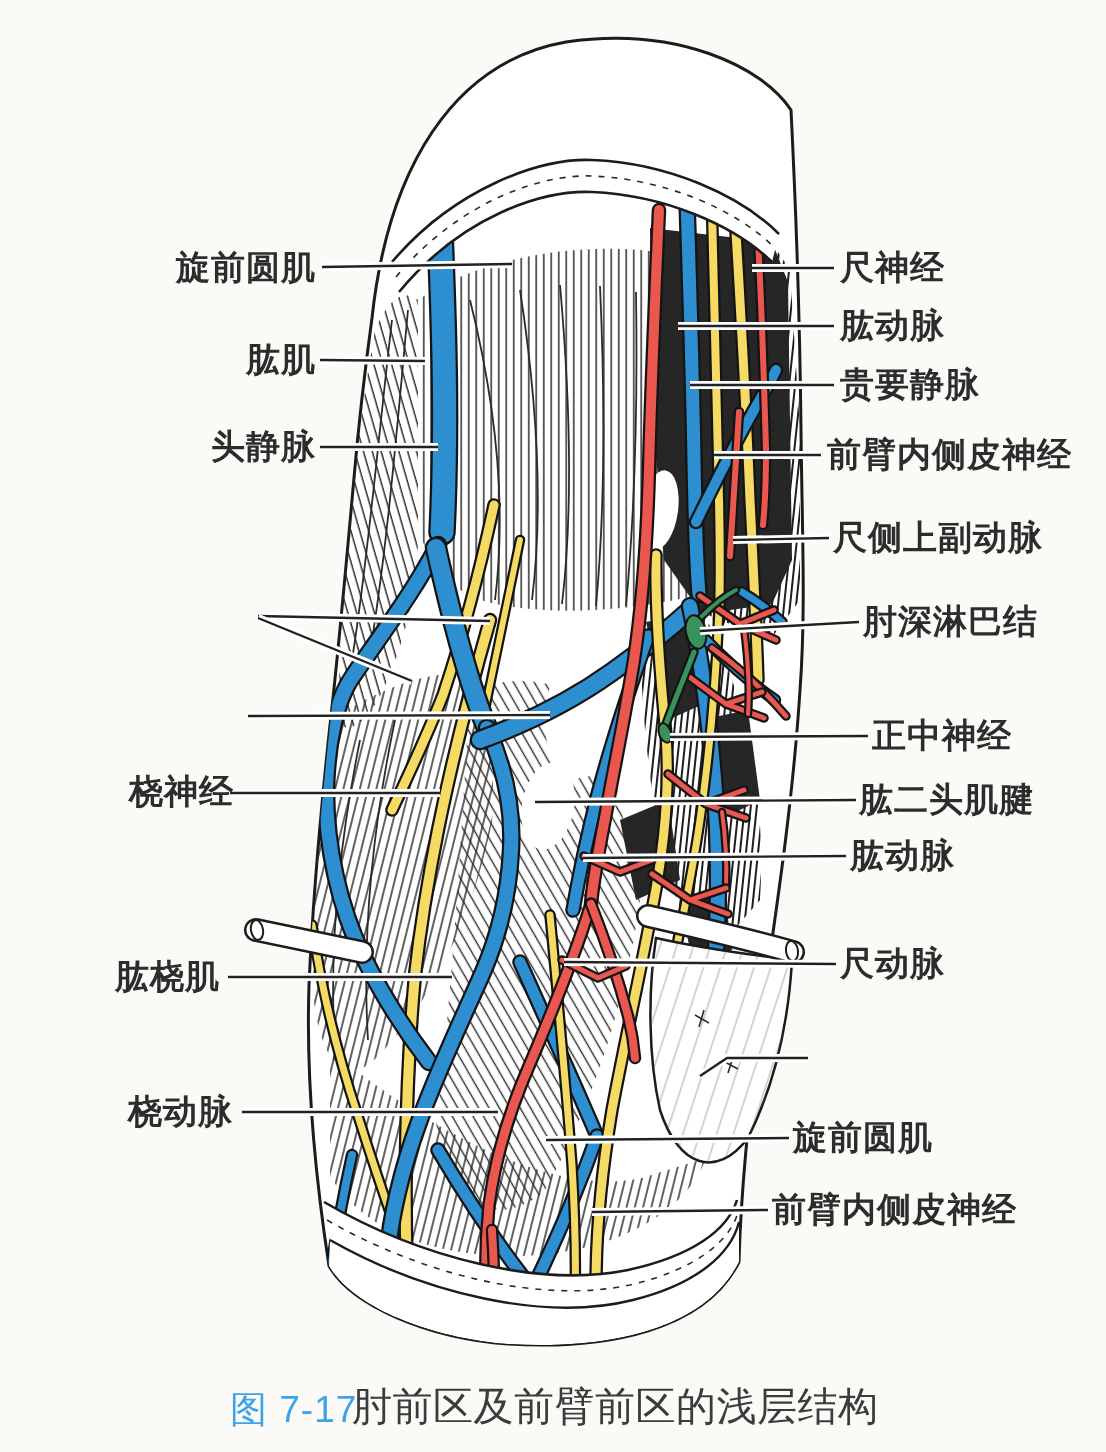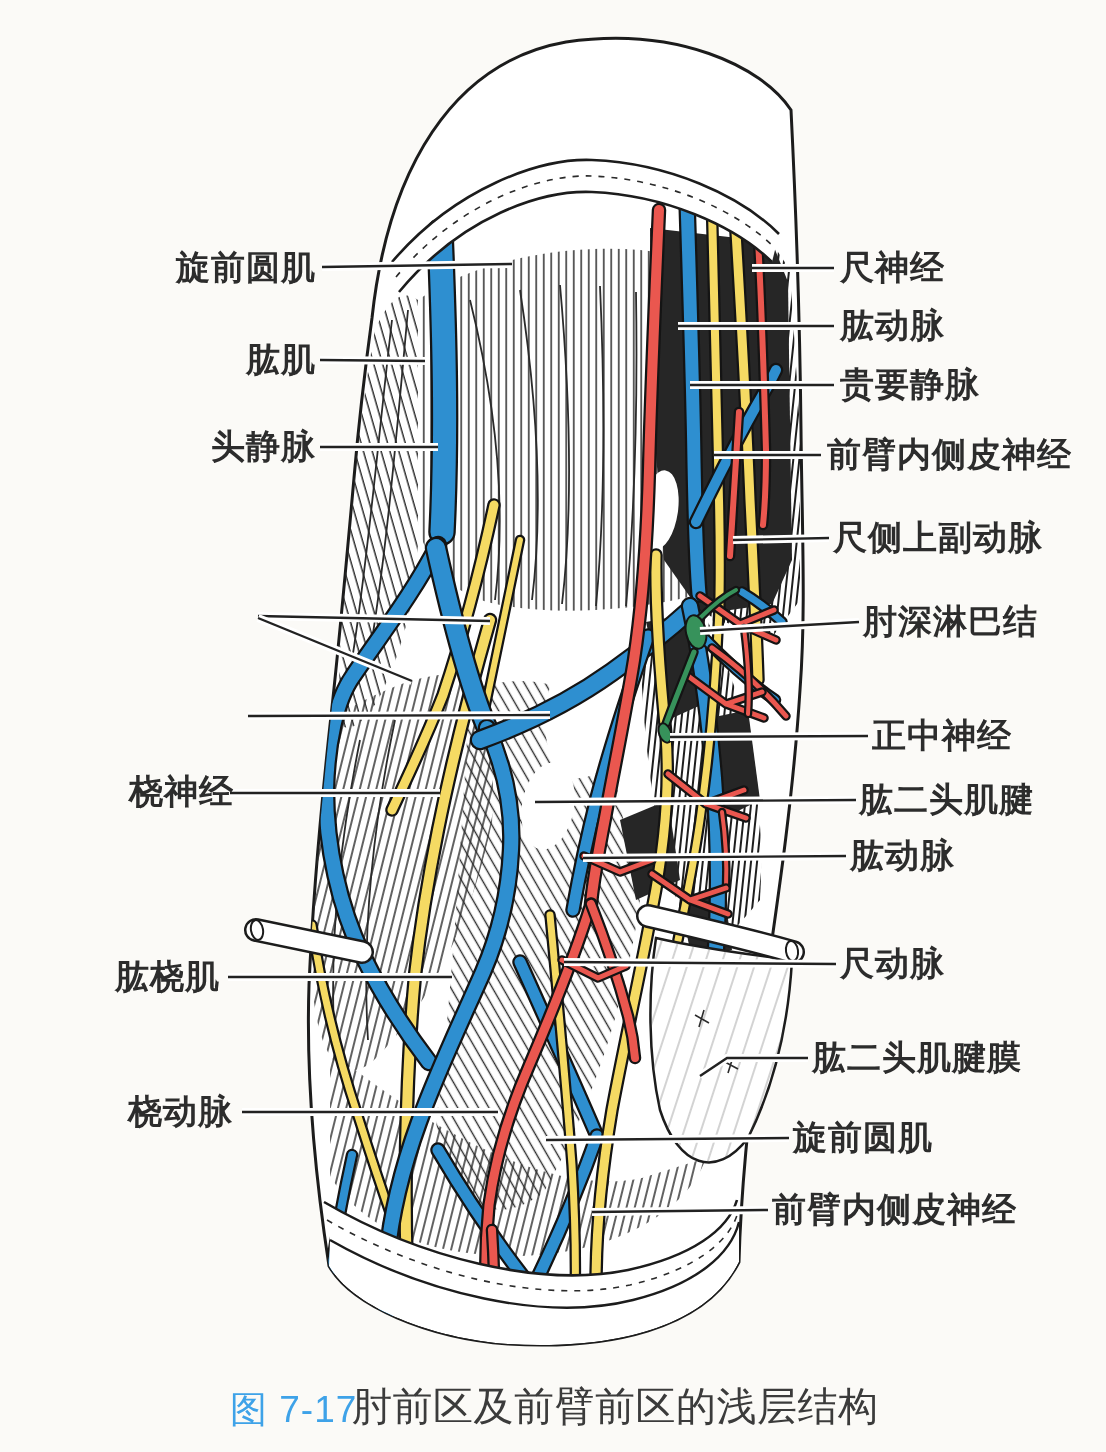--- a/index.html
+++ b/index.html
@@ -267,21 +267,20 @@
 <div class="lbl" style="top:246px;left:840px">尺神经</div>
 <div class="lbl" style="top:304px;left:840px">肱动脉</div>
 <div class="lbl" style="top:363px;left:840px">贵要静脉</div>
 <div class="lbl" style="top:433px;left:827px">前臂内侧皮神经</div>
 <div class="lbl" style="top:600px;left:863px">肘深淋巴结</div>
 <div class="lbl" style="top:516px;left:833px">尺侧上副动脉</div>
 <div class="lbl" style="top:714px;left:872px">正中神经</div>
 <div class="lbl" style="top:778px;left:859px">肱二头肌腱</div>
 <div class="lbl" style="top:834px;left:850px">肱动脉</div>
 <div class="lbl" style="top:942px;left:840px">尺动脉</div>
-<div class="lbl" style="top:1036px;left:812px">肱二头肌腱膜</div>
 <div class="lbl" style="top:1116px;left:793px">旋前圆肌</div>
 <div class="lbl" style="top:1188px;left:772px">前臂内侧皮神经</div>
 
 <div class="caption">
   <span class="cap-num">图 7-17</span>
   <span class="cap-title">肘前区及前臂前区的浅层结构</span>
 </div>
 
 </div>
 

